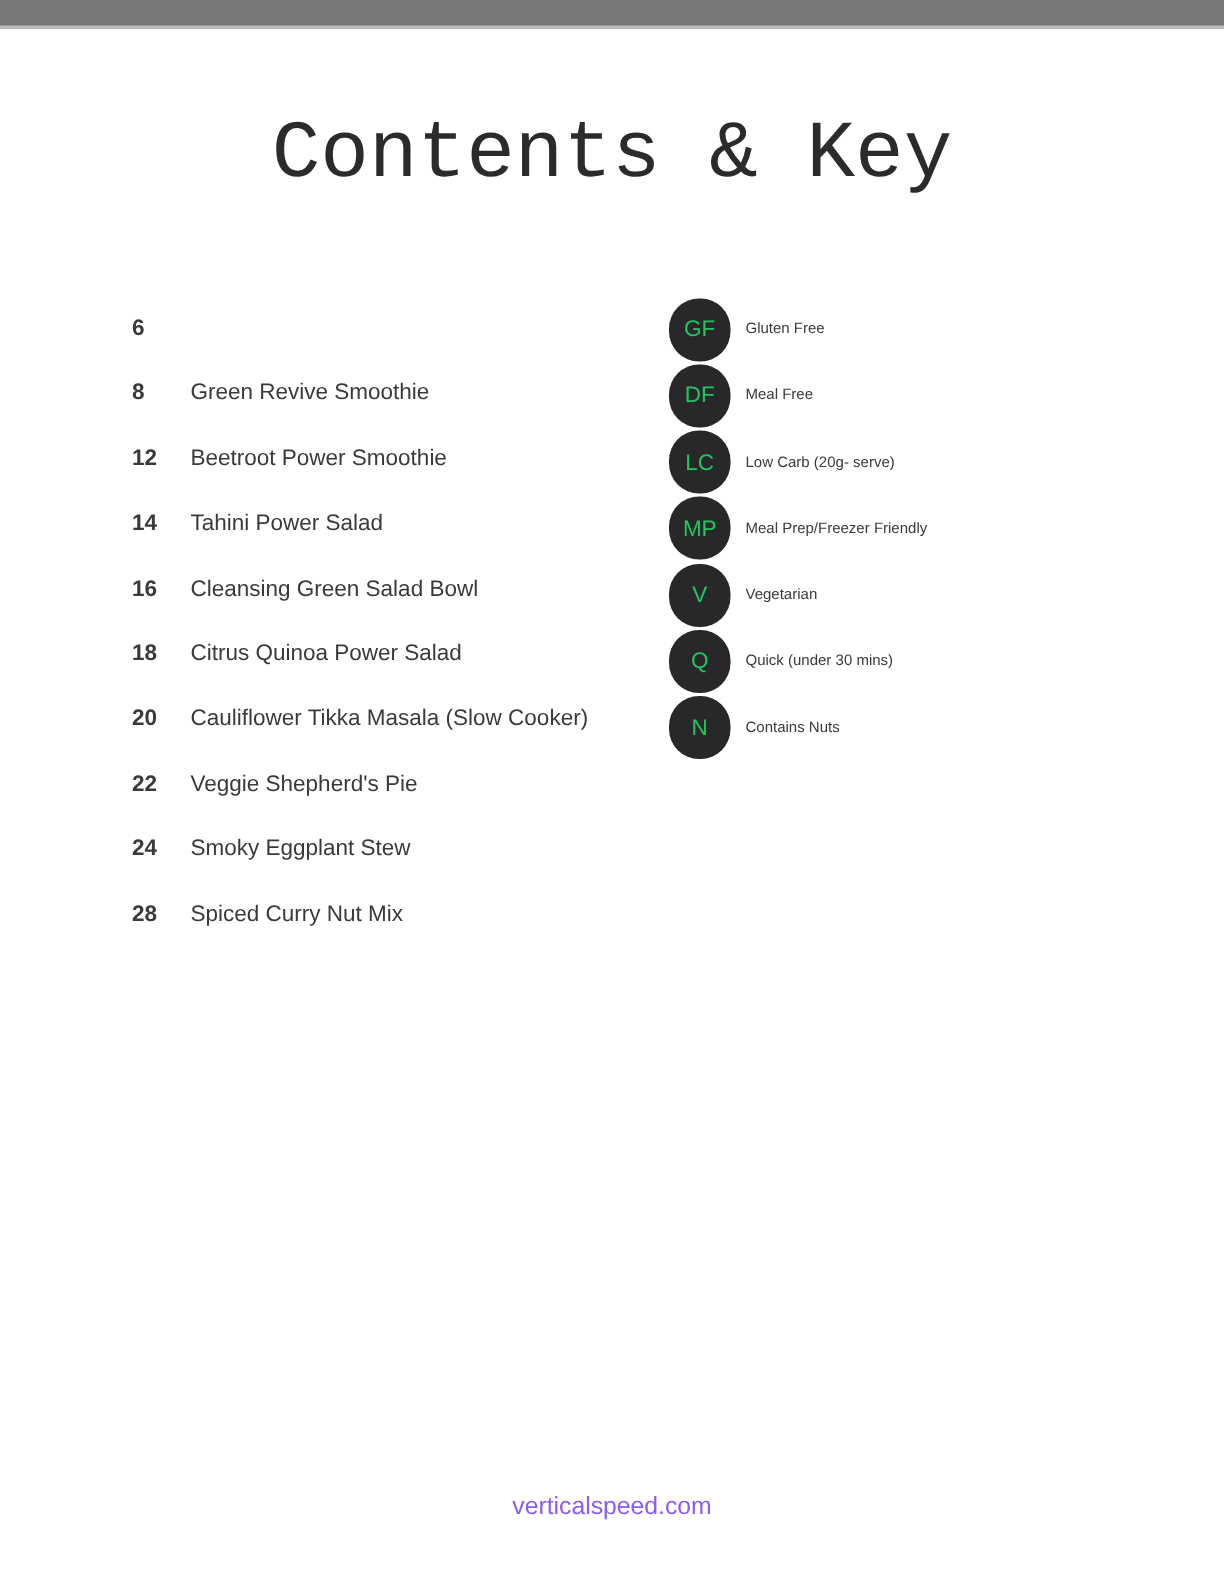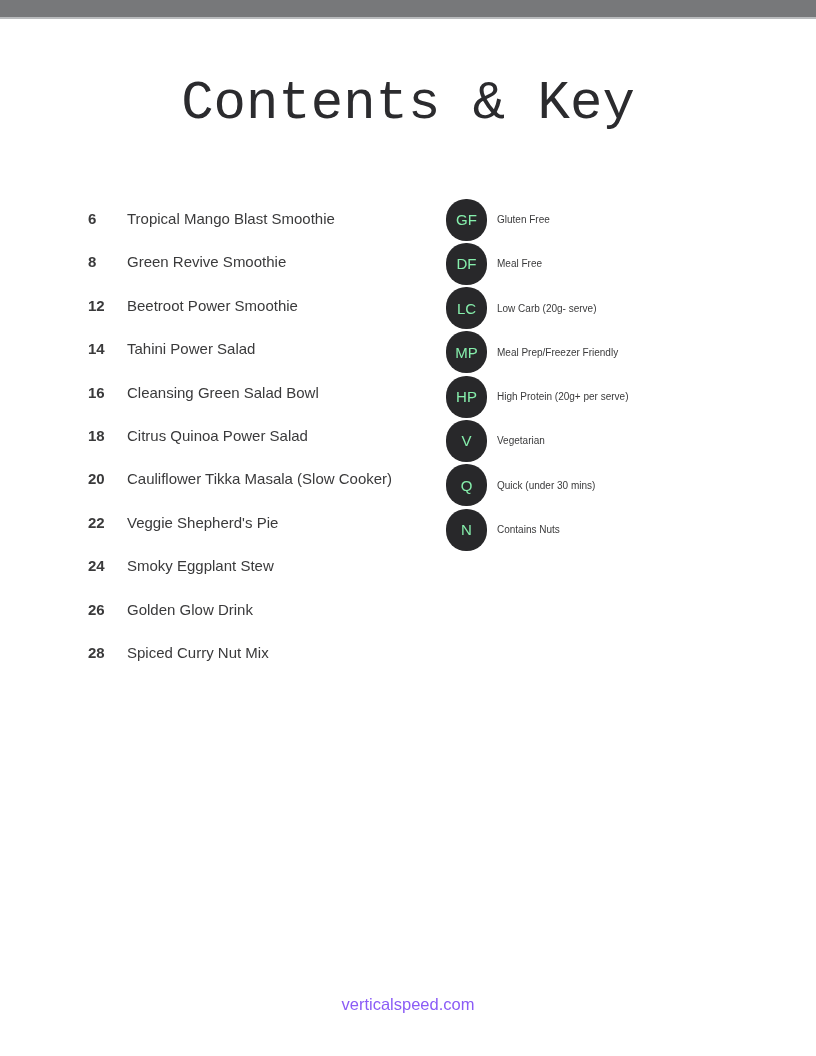--- a/index.html
+++ b/index.html
@@ -52,21 +52,21 @@
   .key-row {
     display: flex;
     align-items: center;
     height: 41px;
     margin-bottom: 3.3px;
   }
   .key-badge {
     width: 41px; height: 42px;
     flex: 0 0 41px;
     background: #28282a;
-    color: #86efac;
+    color: #22c55e;
     display: flex;
     align-items: center;
     justify-content: center;
     font-size: 15px;
     border-radius: 20px;
   }
   .key-label {
     margin-left: 10px;
     font-size: 10px;
     color: #3a3a3b;
@@ -85,21 +85,20 @@
 </head>
 <body>
 
 <div class="top-bar"></div>
 
 <div class="page-title">Contents &amp; Key</div>
 
 <div class="toc">
   <div class="toc-row">
     <span class="toc-page">6</span>
-    <span class="toc-title">Tropical Mango Blast Smoothie</span>
   </div>
   <div class="toc-row">
     <span class="toc-page">8</span>
     <span class="toc-title">Green Revive Smoothie</span>
   </div>
   <div class="toc-row">
     <span class="toc-page">12</span>
     <span class="toc-title">Beetroot Power Smoothie</span>
   </div>
   <div class="toc-row">
@@ -120,24 +119,20 @@
   </div>
   <div class="toc-row">
     <span class="toc-page">22</span>
     <span class="toc-title">Veggie Shepherd's Pie</span>
   </div>
   <div class="toc-row">
     <span class="toc-page">24</span>
     <span class="toc-title">Smoky Eggplant Stew</span>
   </div>
   <div class="toc-row">
-    <span class="toc-page">26</span>
-    <span class="toc-title">Golden Glow Drink</span>
-  </div>
-  <div class="toc-row">
     <span class="toc-page">28</span>
     <span class="toc-title">Spiced Curry Nut Mix</span>
   </div>
 </div>
 
 <div class="key-legend">
   <div class="key-row">
     <span class="key-badge">GF</span>
     <span class="key-label">Gluten Free</span>
   </div>
@@ -147,24 +142,20 @@
   </div>
   <div class="key-row">
     <span class="key-badge">LC</span>
     <span class="key-label">Low Carb (20g- serve)</span>
   </div>
   <div class="key-row">
     <span class="key-badge">MP</span>
     <span class="key-label">Meal Prep/Freezer Friendly</span>
   </div>
   <div class="key-row">
-    <span class="key-badge">HP</span>
-    <span class="key-label">High Protein (20g+ per serve)</span>
-  </div>
-  <div class="key-row">
     <span class="key-badge">V</span>
     <span class="key-label">Vegetarian</span>
   </div>
   <div class="key-row">
     <span class="key-badge">Q</span>
     <span class="key-label">Quick (under 30 mins)</span>
   </div>
   <div class="key-row">
     <span class="key-badge">N</span>
     <span class="key-label">Contains Nuts</span>

